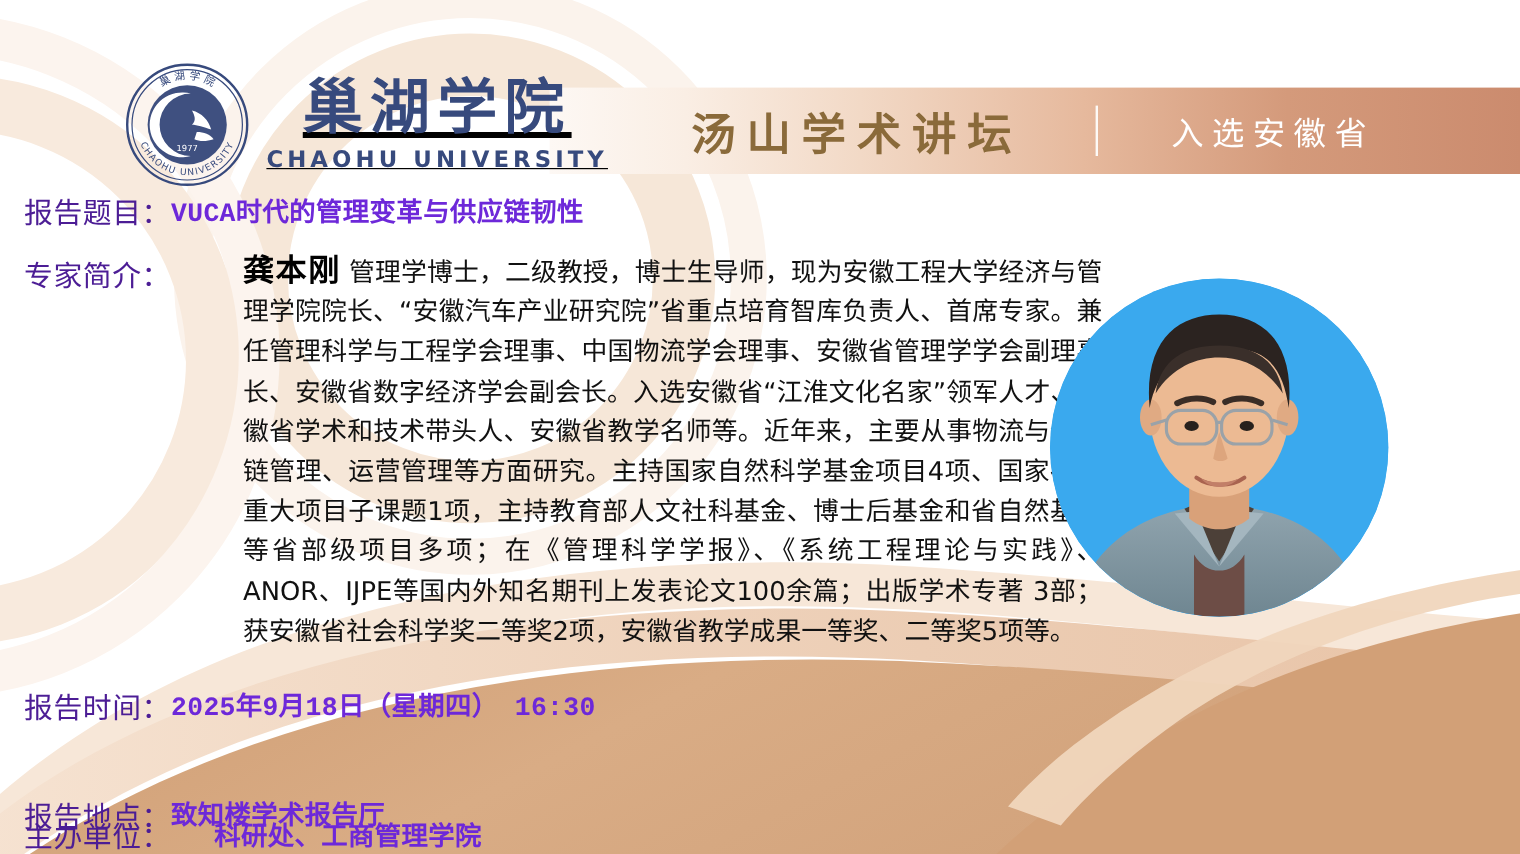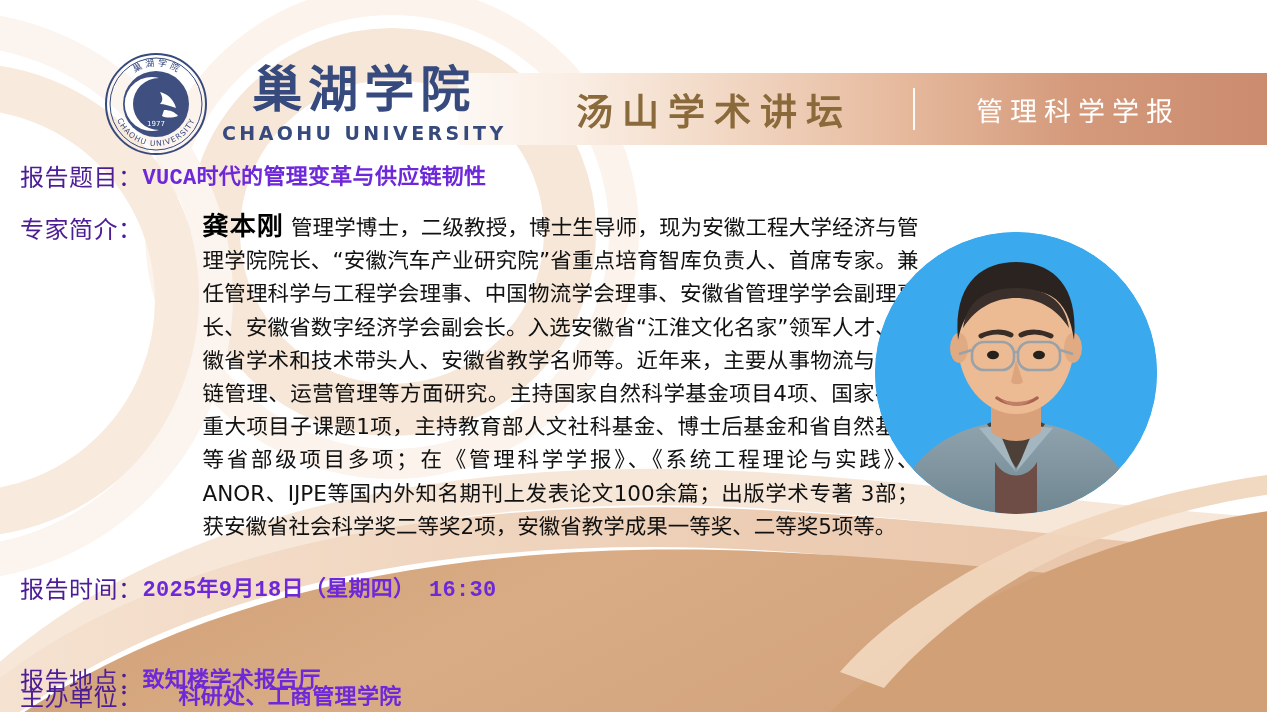--- a/index.html
+++ b/index.html
@@ -70,20 +70,21 @@
   }
   .seal{
     position:relative;
     width:104px;height:104px;flex:none;
   }
   .logo-text{
     margin-left:14px;
     display:flex;flex-direction:column;
     align-items:center;
     line-height:1;
+    text-decoration:underline;
   }
   .logo-cn{
     font-size:50px;
     font-weight:bold;
     color:#374a7d;
     letter-spacing:6px;
     font-family:"DejaVu Serif","Liberation Serif",serif;
     white-space:nowrap;
   }
   .logo-en{
@@ -198,21 +199,21 @@
                L 1307 716 Z" fill="#d2a077"></path>
 
       <path d="M 1307 470 C 1160 486 1022 530 918 604 C 880 630 856 654 840 672
                L 884 688 C 906 662 940 630 986 598 C 1080 534 1200 500 1307 490 Z" fill="#f0d6bd" opacity=".95"></path>
     </g>
   </svg>
 
   <div class="banner">
     <div class="banner-main">汤山学术讲坛</div>
     <div class="banner-divider"></div>
-    <div class="banner-sub">管理科学学报</div>
+    <div class="banner-sub">入选安徽省</div>
   </div>
 
   <div class="logo-wrap">
     <svg class="seal" viewBox="0 0 104 104">
       <defs>
         <path id="arcTop" d="M 14,52 A 38,38 0 0 1 90,52"></path>
         <path id="arcBot" d="M 10,52 A 42,42 0 0 0 94,52"></path>
       </defs>
       <circle cx="52" cy="52" r="50" fill="none" stroke="#374a7d" stroke-width="2"></circle>
       <circle cx="52" cy="52" r="46" fill="none" stroke="#374a7d" stroke-width="1"></circle>

